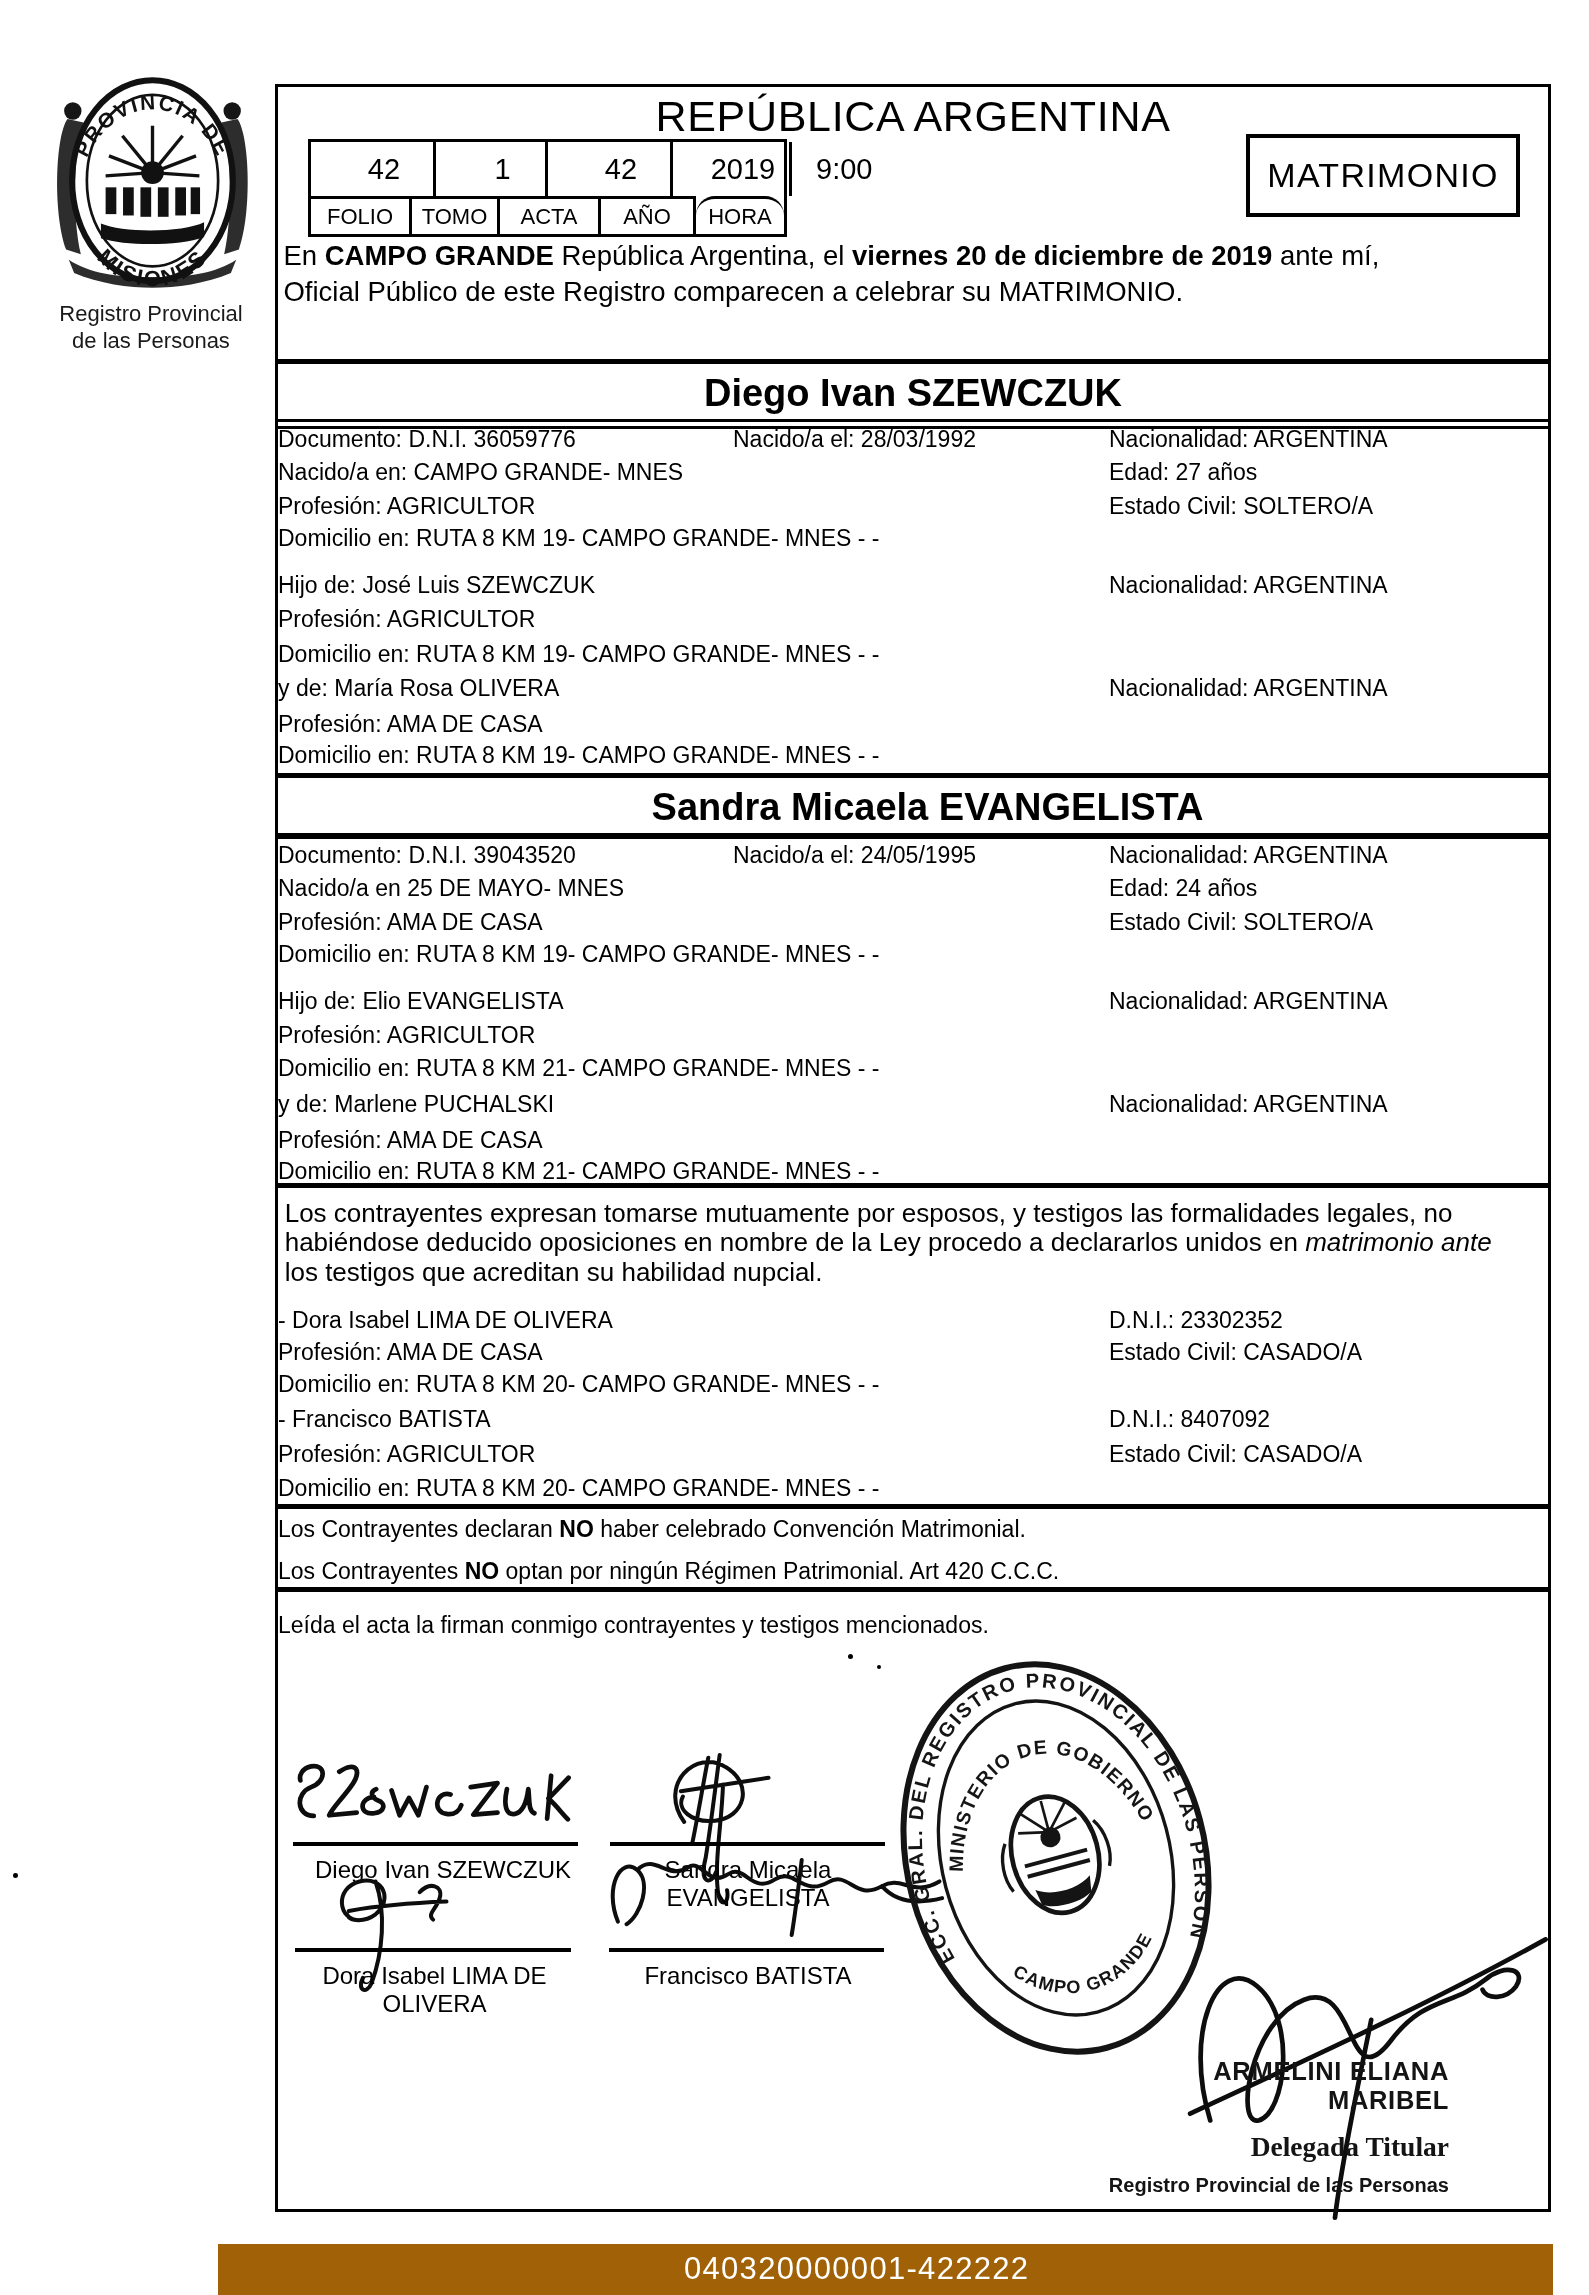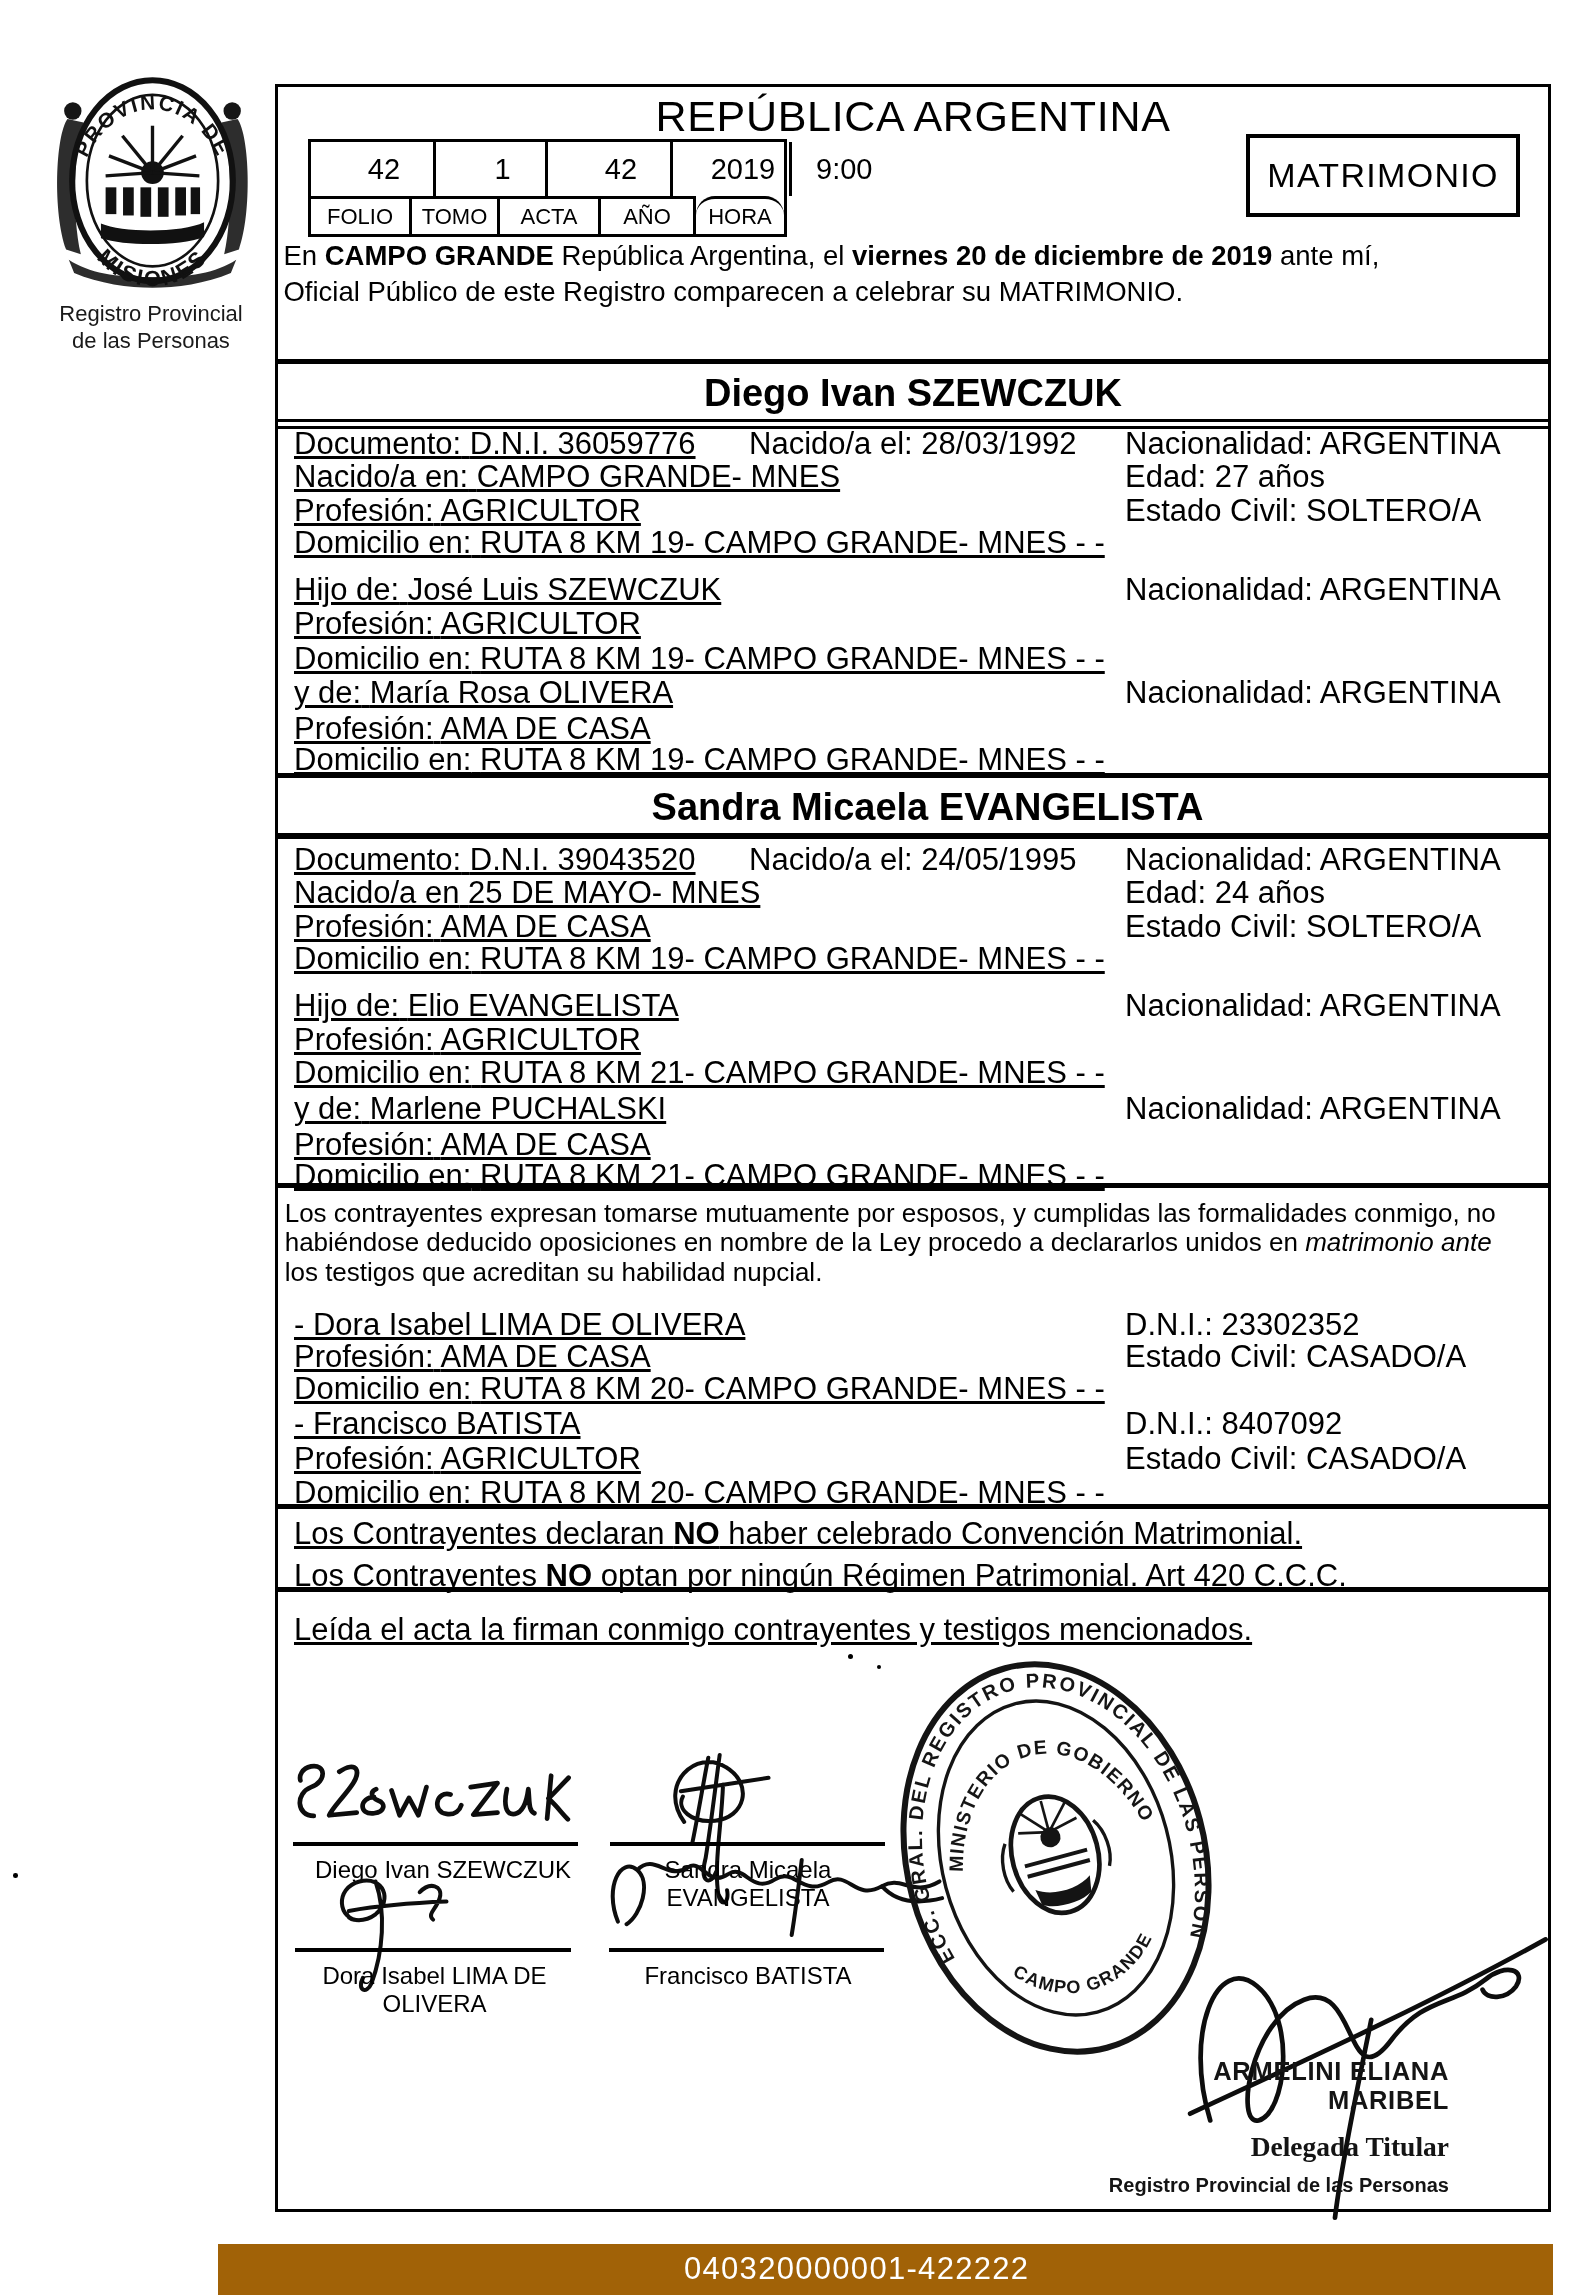--- a/index.html
+++ b/index.html
@@ -34,21 +34,21 @@
   
   .iline{position:absolute;left:5.4px;right:1.3px;white-space:nowrap;font-size:27.5px;}
   .b{font-weight:bold;}
   .i{font-style:italic;text-align:right;}
   
   .sec-head{position:absolute;left:-3.4px;right:-3.4px;text-align:center;font-weight:bold;
     font-size:38px;height:47px;padding-top:8px;border-top:5.4px solid #000;}
   .dbl{border-bottom:10px double #000;}
   .sgl{border-bottom:6px solid #000;padding-left:29px;}
   
-  .row{position:absolute;left:16px;right:2.7px;height:34px;font-size:31px;white-space:nowrap;text-decoration:underline;}
+  .row{position:absolute;left:0;right:2.7px;height:34px;font-size:23px;white-space:nowrap;}
   .c2{position:absolute;left:455px;}
   .c3{position:absolute;left:831px;}
   .hr{position:absolute;left:-3.4px;right:-3.4px;height:0;border-top:5.4px solid #000;}
   .par-line{position:absolute;left:6.7px;right:1.3px;white-space:nowrap;font-size:26px;}
   
   .sigline{position:absolute;border-top:4.7px solid #000;height:0;}
   .sigcap{position:absolute;font-size:24px;text-align:center;white-space:nowrap;}
   .sig{position:absolute;}
   .sig path{fill:none;stroke:#0d0d0d;stroke-linecap:round;stroke-linejoin:round;}
   .official{position:absolute;left:815px;width:356px;text-align:right;color:#141414;}
@@ -216,21 +216,21 @@
       <span class="c3"><span class="lab">Nacionalidad:</span> <span class="val">ARGENTINA</span></span>
     </div>
     <div class="row" style="top:1040px">
       <span class="lab">Profesión:</span> <span class="val">AMA DE CASA</span>
     </div>
     <div class="row" style="top:1071px">
       <span class="lab">Domicilio en:</span> <span class="val">RUTA 8 KM 21- CAMPO GRANDE- MNES - -</span>
     </div>
 
     <div class="hr" style="top:1096px"></div>
-    <div class="par-line" style="top:1111px">Los contrayentes expresan tomarse mutuamente por esposos, y cumplidas las formalidades conmigo, no</div>
+    <div class="par-line" style="top:1111px">Los contrayentes expresan tomarse mutuamente por esposos, y testigos las formalidades legales, no</div>
     <div class="par-line" style="top:1140px"><span>habiéndose deducido oposiciones en nombre de la Ley procedo a declararlos unidos en </span><span class="i">matrimonio ante</span></div>
     <div class="par-line" style="top:1170px">los testigos que acreditan su habilidad nupcial.</div>
 
     <div class="row" style="top:1220px">
       <span class="val">- Dora Isabel LIMA DE OLIVERA</span>
       <span class="c3"><span class="lab">D.N.I.:</span> <span class="val">23302352</span></span>
     </div>
     <div class="row" style="top:1252px">
       <span class="lab">Profesión:</span> <span class="val">AMA DE CASA</span>
       <span class="c3"><span class="lab">Estado Civil:</span> <span class="val">CASADO/A</span></span>

